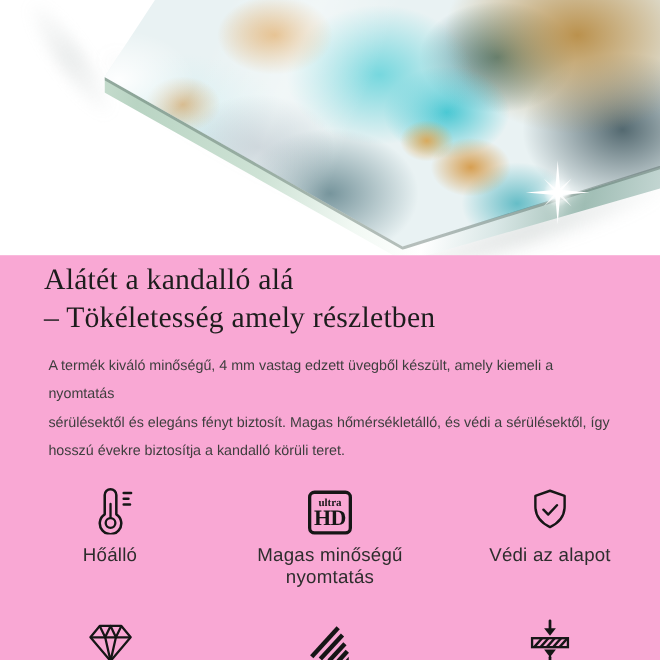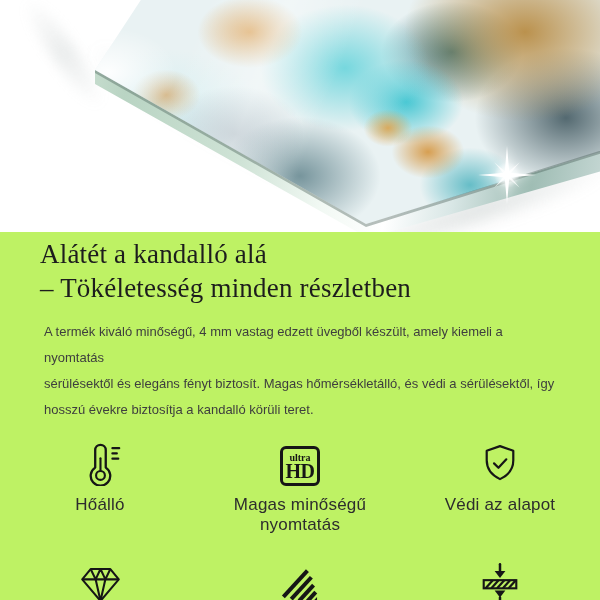--- a/index.html
+++ b/index.html
@@ -1,16 +1,16 @@
 <!DOCTYPE html>
 <html><head>
 <meta charset="utf-8">
 <style>
   html,body{margin:0;padding:0;background:#ffffff;}
-  .canvas{position:relative;width:600px;height:600px;background:#bef264;overflow:hidden;
+  .canvas{position:relative;width:600px;height:600px;background:#f9a8d4;overflow:hidden;
           font-family:"Liberation Sans",sans-serif;}
 
   
   .hero{position:relative;width:600px;height:232px;overflow:hidden;background:#ffffff;}
   .hero .soft{position:absolute;border-radius:50%;}
   .shadow-left{left:70px;top:100px;width:310px;height:48px;transform:rotate(29.5deg);
     background:radial-gradient(closest-side,rgba(120,135,135,.32),rgba(120,135,135,0));filter:blur(7px);z-index:1;}
   .shadow-right{left:340px;top:192px;width:280px;height:36px;transform:rotate(-18deg);
     background:radial-gradient(closest-side,rgba(130,145,143,.28),rgba(130,145,143,0));filter:blur(7px);z-index:1;}
   .streak{left:52px;top:-12px;width:24px;height:130px;transform:rotate(-35deg);border-radius:50%;
@@ -90,21 +90,21 @@
       </defs>
       <circle cx="29" cy="29" r="13" fill="url(#glow)"></circle>
       <path d="M29 0 L31.3 26.7 L58 29 L31.3 31.3 L29 58 L26.7 31.3 L0 29 L26.7 26.7 Z" fill="#ffffff"></path>
       <path d="M29 11 L30.4 27.6 L47 29 L30.4 30.4 L29 47 L27.6 30.4 L11 29 L27.6 27.6 Z" fill="#ffffff" opacity=".75" transform="rotate(45 29 29)"></path>
     </svg>
   </div>
 
   <div class="content">
     <h1 class="title">
       <span>Alátét a kandalló alá</span>
-      <span>– Tökéletesség minden részletben</span>
+      <span>– Tökéletesség amely részletben</span>
     </h1>
     <p class="desc">
       <span>A termék kiváló minőségű, 4 mm vastag edzett üvegből készült, amely kiemeli a nyomtatás</span>
       <span>sérülésektől és elegáns fényt biztosít. Magas hőmérsékletálló, és védi a sérülésektől, így</span>
       <span>hosszú évekre biztosítja a kandalló körüli teret.</span>
     </p>
   </div>
 
   <div class="features">
 

